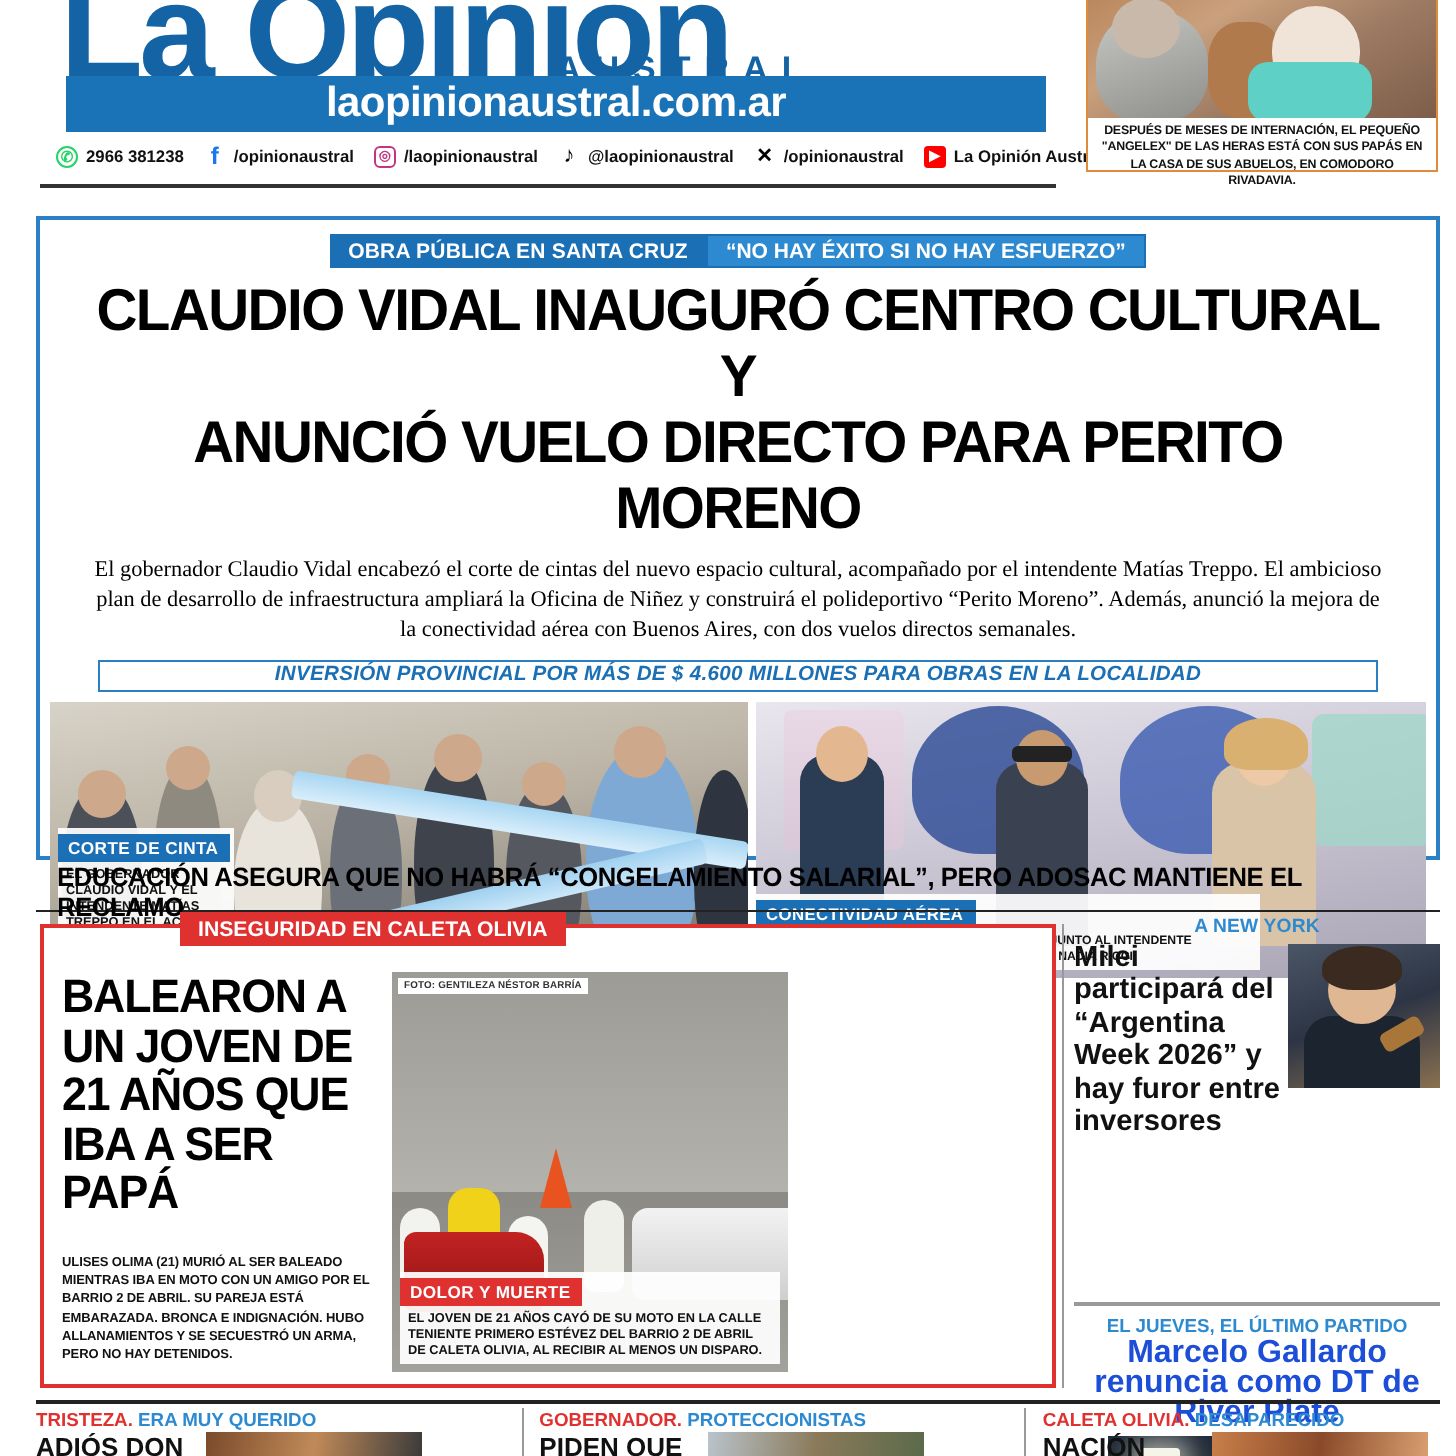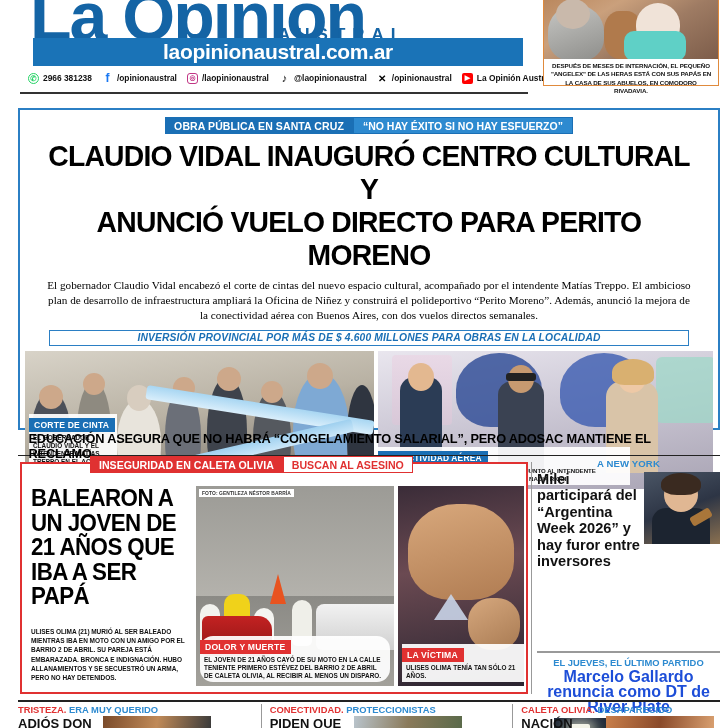--- a/index.html
+++ b/index.html
@@ -536,56 +536,43 @@
 </div>
 
 <div class="edu-strip">
   <span>EDUCACIÓN ASEGURA QUE NO HABRÁ “CONGELAMIENTO SALARIAL”, PERO ADOSAC MANTIENE EL RECLAMO</span>
 </div>
 
 <div class="crime-box">
 
   <div class="crime-kicker">
     <div class="ck-a">INSEGURIDAD EN CALETA OLIVIA</div>
-    <div class="ck-b">BUSCAN AL ASESINO</div>
   </div>
 
   <div class="crime-head">BALEARON A UN JOVEN DE 21 AÑOS QUE IBA A SER PAPÁ</div>
   <div class="crime-body">ULISES OLIMA (21) MURIÓ AL SER BALEADO MIENTRAS IBA EN MOTO CON UN AMIGO POR EL BARRIO 2 DE ABRIL. SU PAREJA ESTÁ EMBARAZADA. BRONCA E INDIGNACIÓN. HUBO ALLANAMIENTOS Y SE SECUESTRÓ UN ARMA, PERO NO HAY DETENIDOS.</div>
 
   <div class="crime-ph1">
     <span class="road"></span>
     <span class="road2"></span>
     <span class="hazmat" style="left:4px;  top:118px; background:#f2f2ee;"></span>
     <span class="hazmat" style="left:28px; top:108px; width:26px; height:56px; background:#f0d21a;"></span>
     <span class="hazmat" style="left:58px; top:122px; background:#f4f4f0;"></span>
     <span class="hazmat" style="left:96px; top:114px; background:#efefe9;"></span>
     <span class="cone"></span>
     <span class="car"></span>
     <span class="red-car"></span>
     <div class="foto-credit">FOTO: GENTILEZA NÉSTOR BARRÍA</div>
 
-    <div class="cap cap-red" style="width:190px;border-radius:13px;">
+    <div class="cap cap-red" style="width:190px;">
       <div class="cap-title">DOLOR Y MUERTE</div>
       <div class="cap-body">EL JOVEN DE 21 AÑOS CAYÓ DE SU MOTO EN LA CALLE TENIENTE PRIMERO ESTÉVEZ DEL BARRIO 2 DE ABRIL DE CALETA OLIVIA, AL RECIBIR AL MENOS UN DISPARO.</div>
     </div>
   </div>
 
-  <div class="crime-ph2">
-    <span class="victim-face"></span>
-    <span class="v-chain"></span>
-    <span class="victim-hand"></span>
-
-    <div class="cap cap-red" style="width:122px;">
-      <div class="cap-title">LA VÍCTIMA</div>
-      <div class="cap-body">
-        <b>ULISES OLIMA</b><span> TENÍA TAN SÓLO 21 AÑOS.</span>
-      </div>
-    </div>
-  </div>
 </div>
 
 <div class="col-rule"></div>
 
 <div class="right-col">
 
   <div class="rc-kicker">A NEW YORK</div>
   <div class="rc-head1">Milei participará del “Argentina Week 2026” y hay furor entre inversores</div>
   <div class="rc-photo1">
     <span class="milei-suit"></span>
@@ -615,21 +602,21 @@
     <div class="b-kicker">
       <span class="red">TRISTEZA.</span>
       <span class="blue">ERA MUY QUERIDO</span>
     </div>
     <div class="b-head">ADIÓS DON</div>
     <div class="b-photo bp1"></div>
   </div>
 
   <div class="bcol">
     <div class="b-kicker">
-      <span class="red">CONECTIVIDAD.</span>
+      <span class="red">GOBERNADOR.</span>
       <span class="blue">PROTECCIONISTAS</span>
     </div>
     <div class="b-head">PIDEN QUE</div>
     <div class="b-photo bp2"></div>
   </div>
 
   <div class="bcol">
     <div class="b-kicker">
       <span class="red">CALETA OLIVIA.</span>
       <span class="blue">DESAPARECIDO</span>

